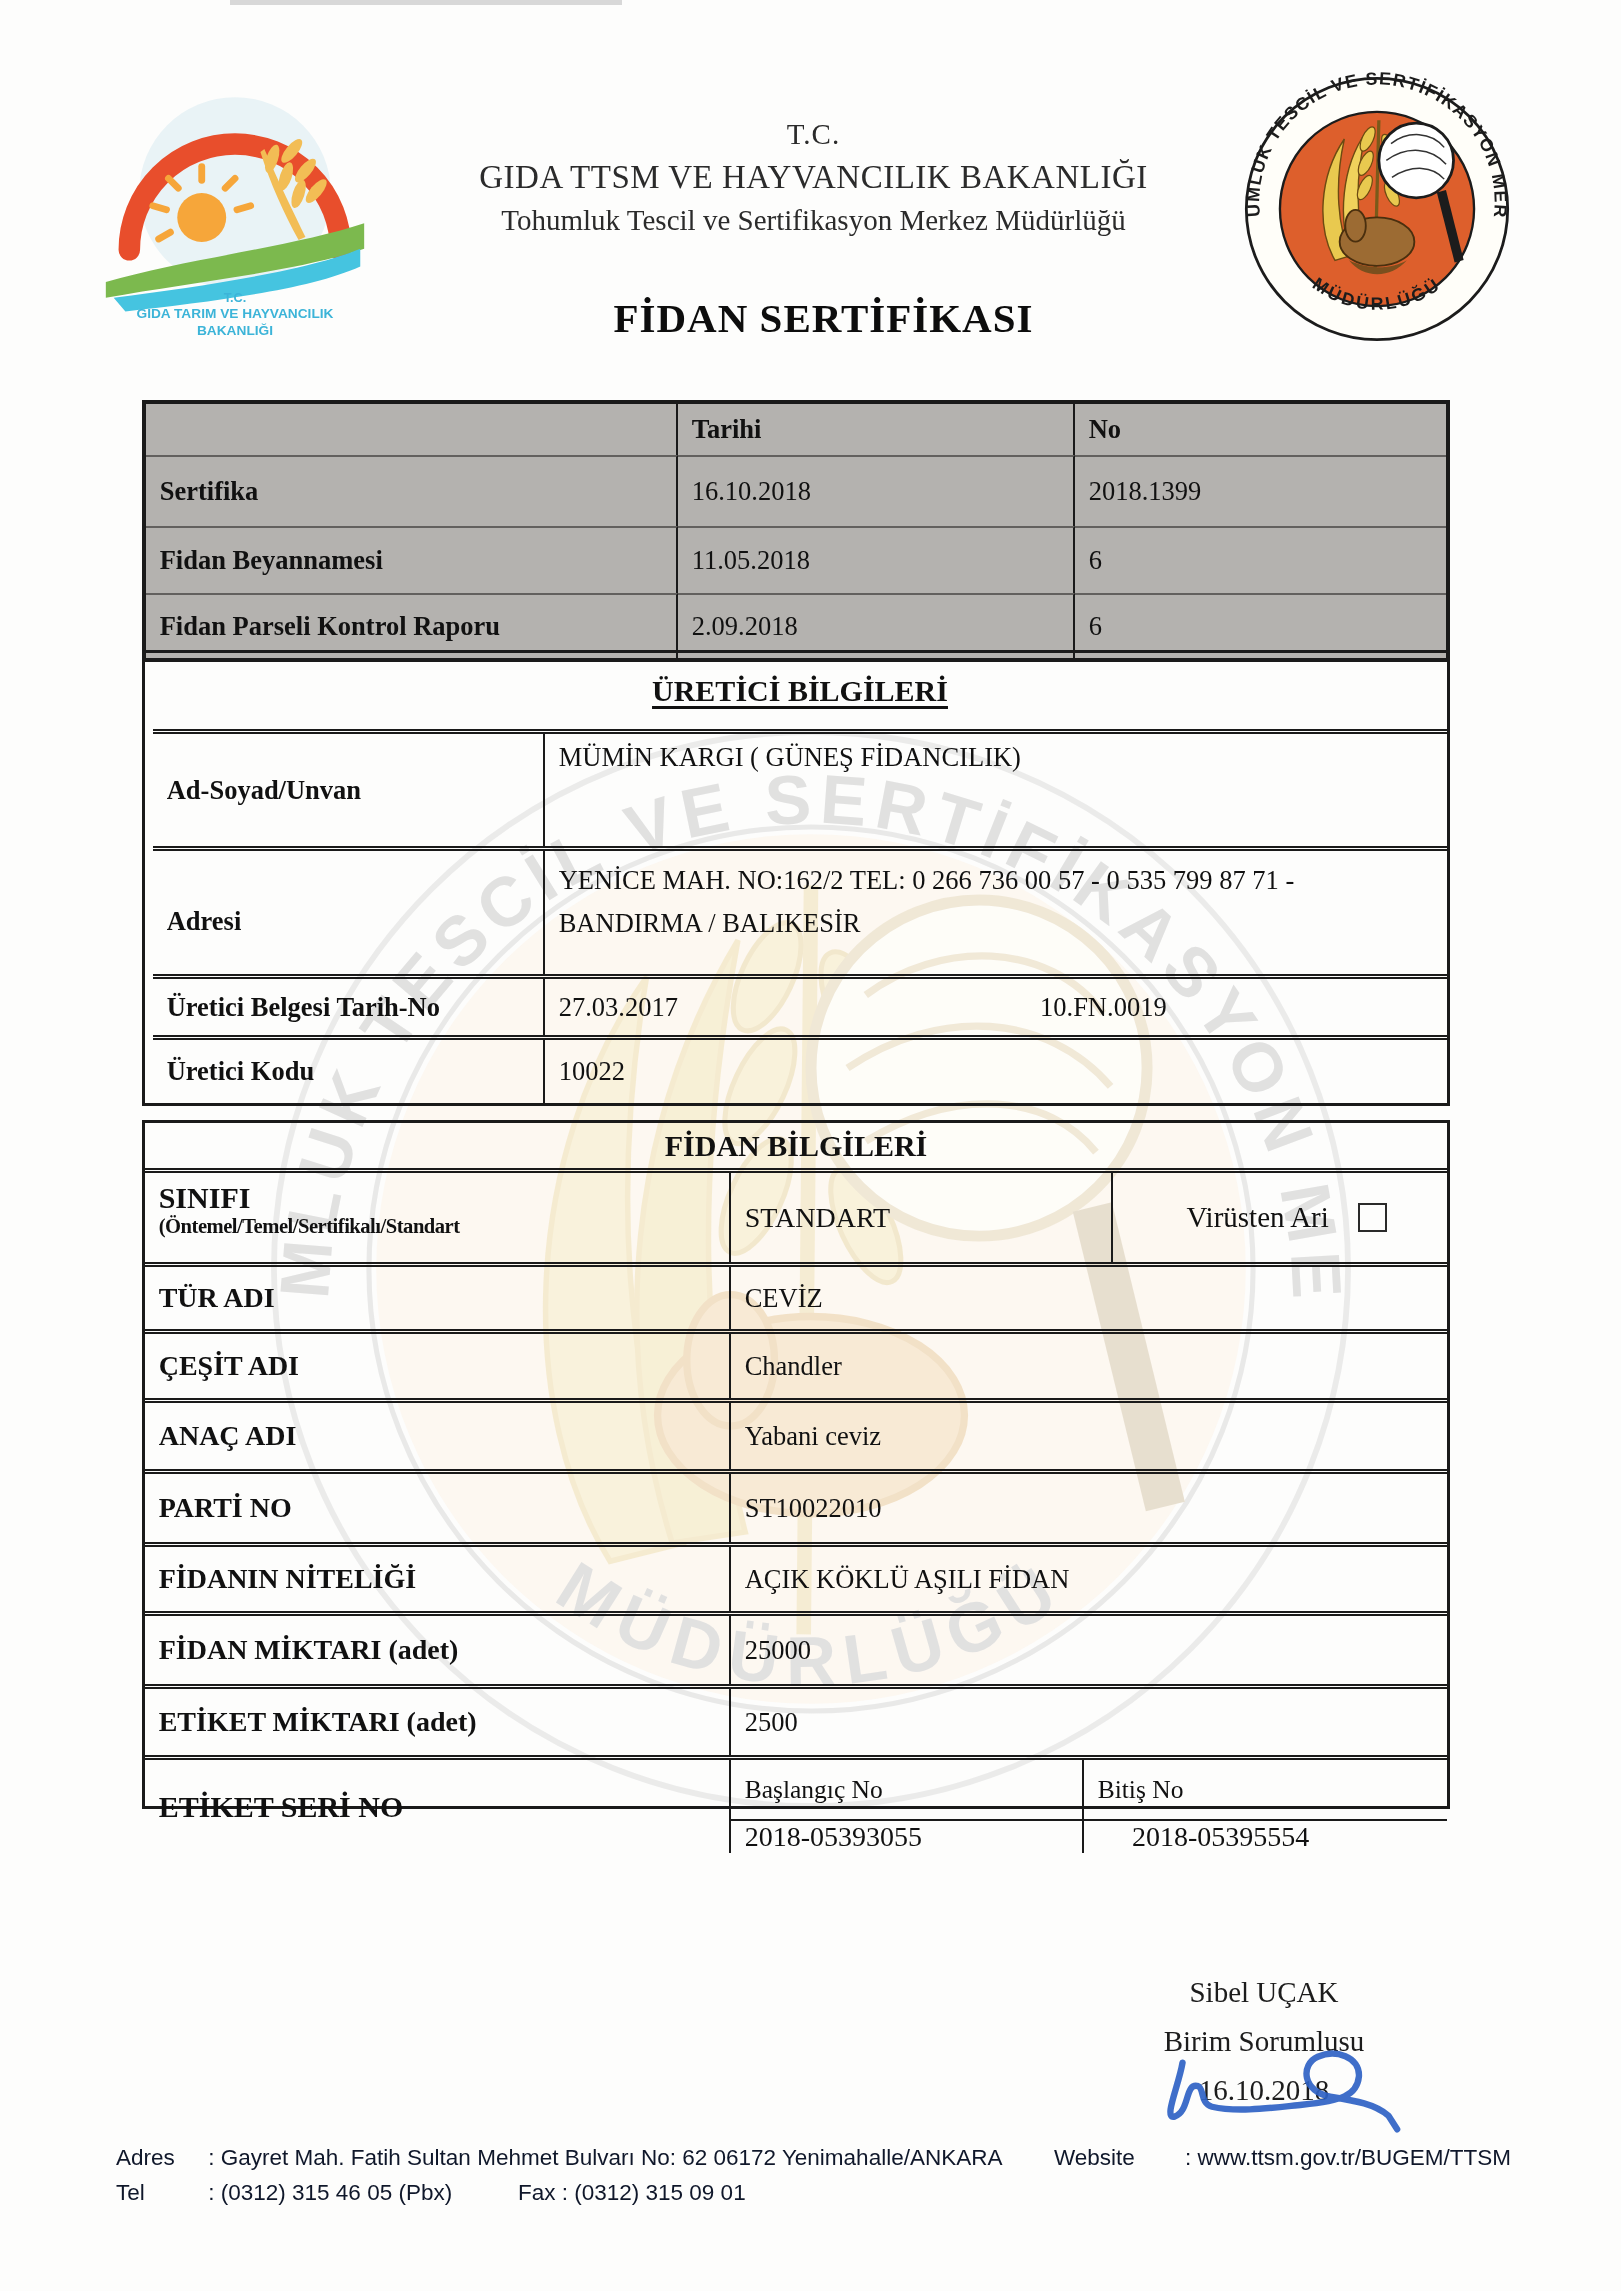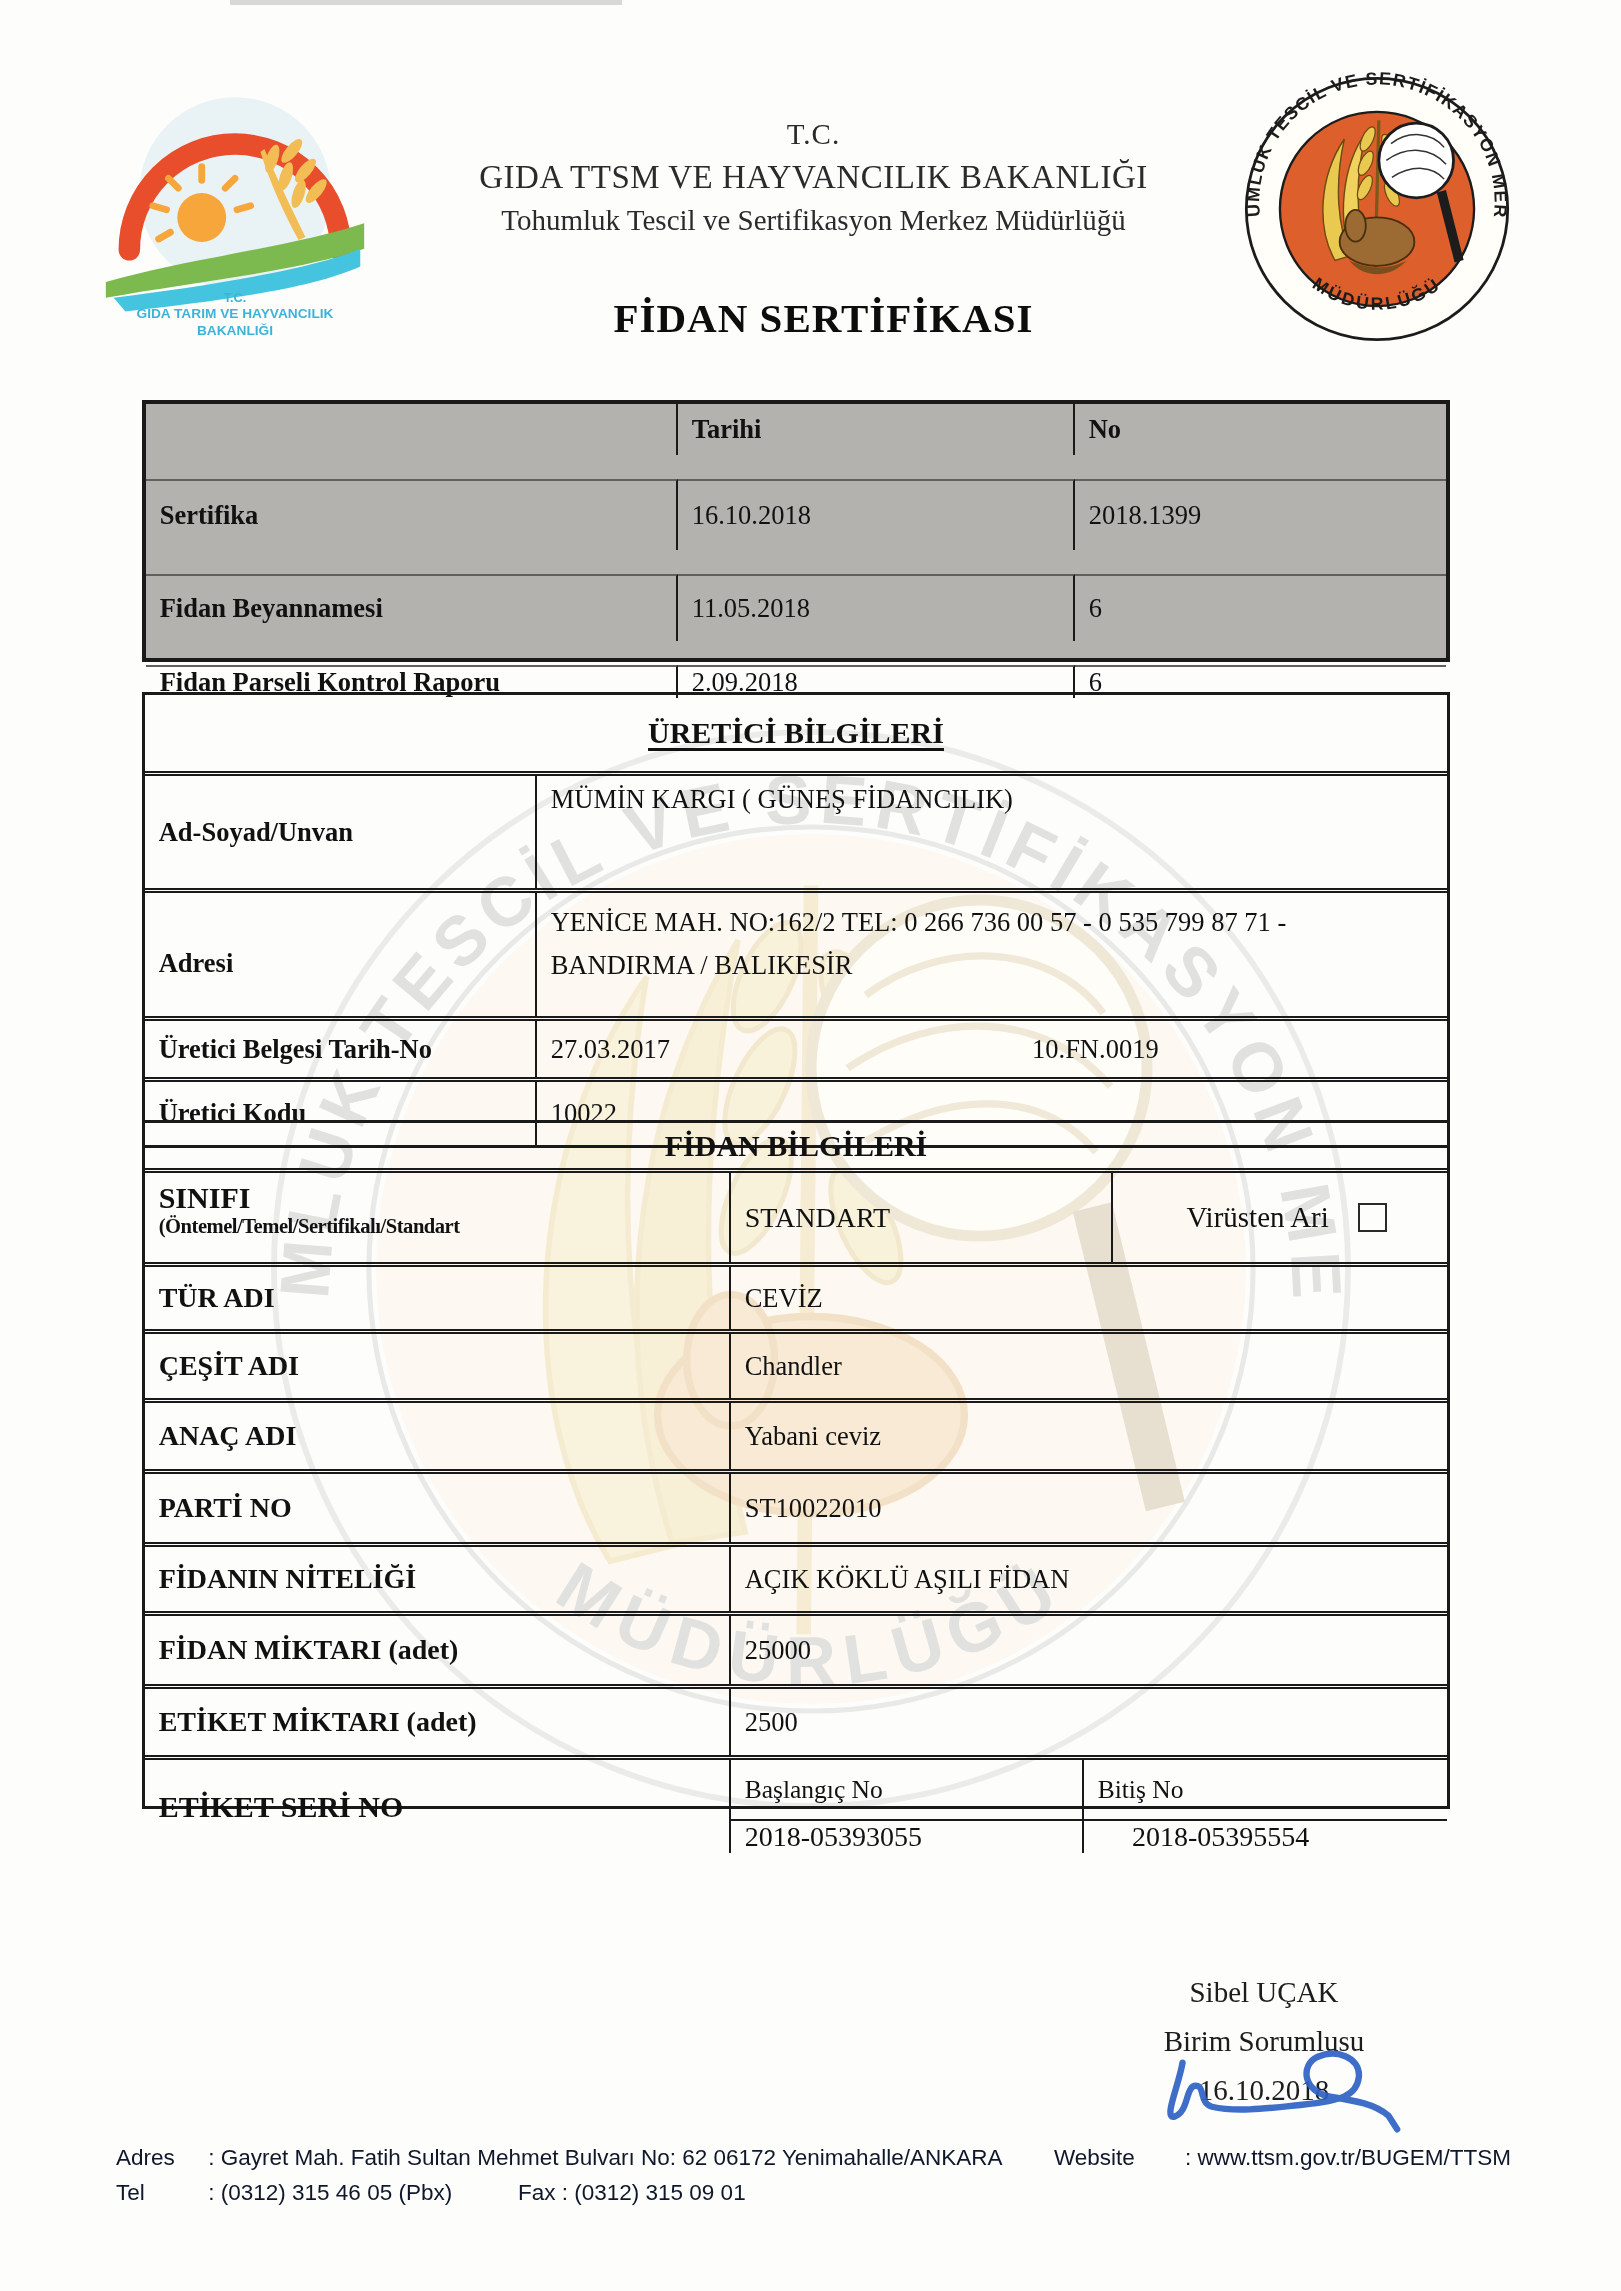--- a/index.html
+++ b/index.html
@@ -8,23 +8,23 @@
   .abs{position:absolute;}
   
   .hdr-text{position:absolute;left:294px;top:118px;width:1039px;text-align:center;color:#2b2b2b;}
   .hdr-tc{font-size:29px;letter-spacing:1px;}
   .hdr-min{font-size:33px;margin-top:7.8px;letter-spacing:0.5px;}
   .hdr-dep{font-size:29px;margin-top:7.8px;}
   .doc-title{position:absolute;left:294px;top:294px;width:1059px;text-align:center;
              font-size:41px;font-weight:bold;letter-spacing:1px;color:#0d0d0d;}
   
   .tbl{position:absolute;left:142px;width:1308px;box-sizing:border-box;border:3.9px solid #1a1a1a;background:transparent;}
-  .t1{top:400px;height:262px;border-width:4.9px;background:#b4b2af;display:grid;grid-template-rows:51px 71px 67px 1fr;gap:24px;}
+  .t1{top:400px;height:262px;border-width:4.9px;background:#b4b2af;display:grid;grid-template-rows:51px 71px 67px 1fr;}
   .t1 .r{display:grid;grid-template-columns:532px 397px 1fr;}
-  .t2{top:692px;height:456px;display:grid;grid-template-rows:76px 117px 128px 61px 1fr;}
+  .t2{top:650px;height:456px;display:grid;grid-template-rows:76px 117px 128px 61px 1fr;padding-left:8px;}
   .t3{top:1120px;height:689px;display:grid;grid-template-rows:45px 94px 67px 69px 71px 73px 69px 73px 71px 1fr;}
   .c{box-sizing:border-box;padding-left:13.7px;display:flex;align-items:center;min-width:0;}
   .c.top{align-items:flex-start;padding-top:7.8px;}
   .bR{border-right:2.9px solid #1a1a1a;}
   .bTd{border-top:5.9px double #1a1a1a;}
   .bTt{border-top:2px solid #62605e;}
   .lbl{font-weight:bold;font-size:26.5px;}
   .lbl-lg{font-weight:bold;font-size:28px;}
   .val{font-size:26.5px;}
   .sec-title{display:flex;align-items:center;justify-content:center;font-weight:bold;font-size:30px;}

